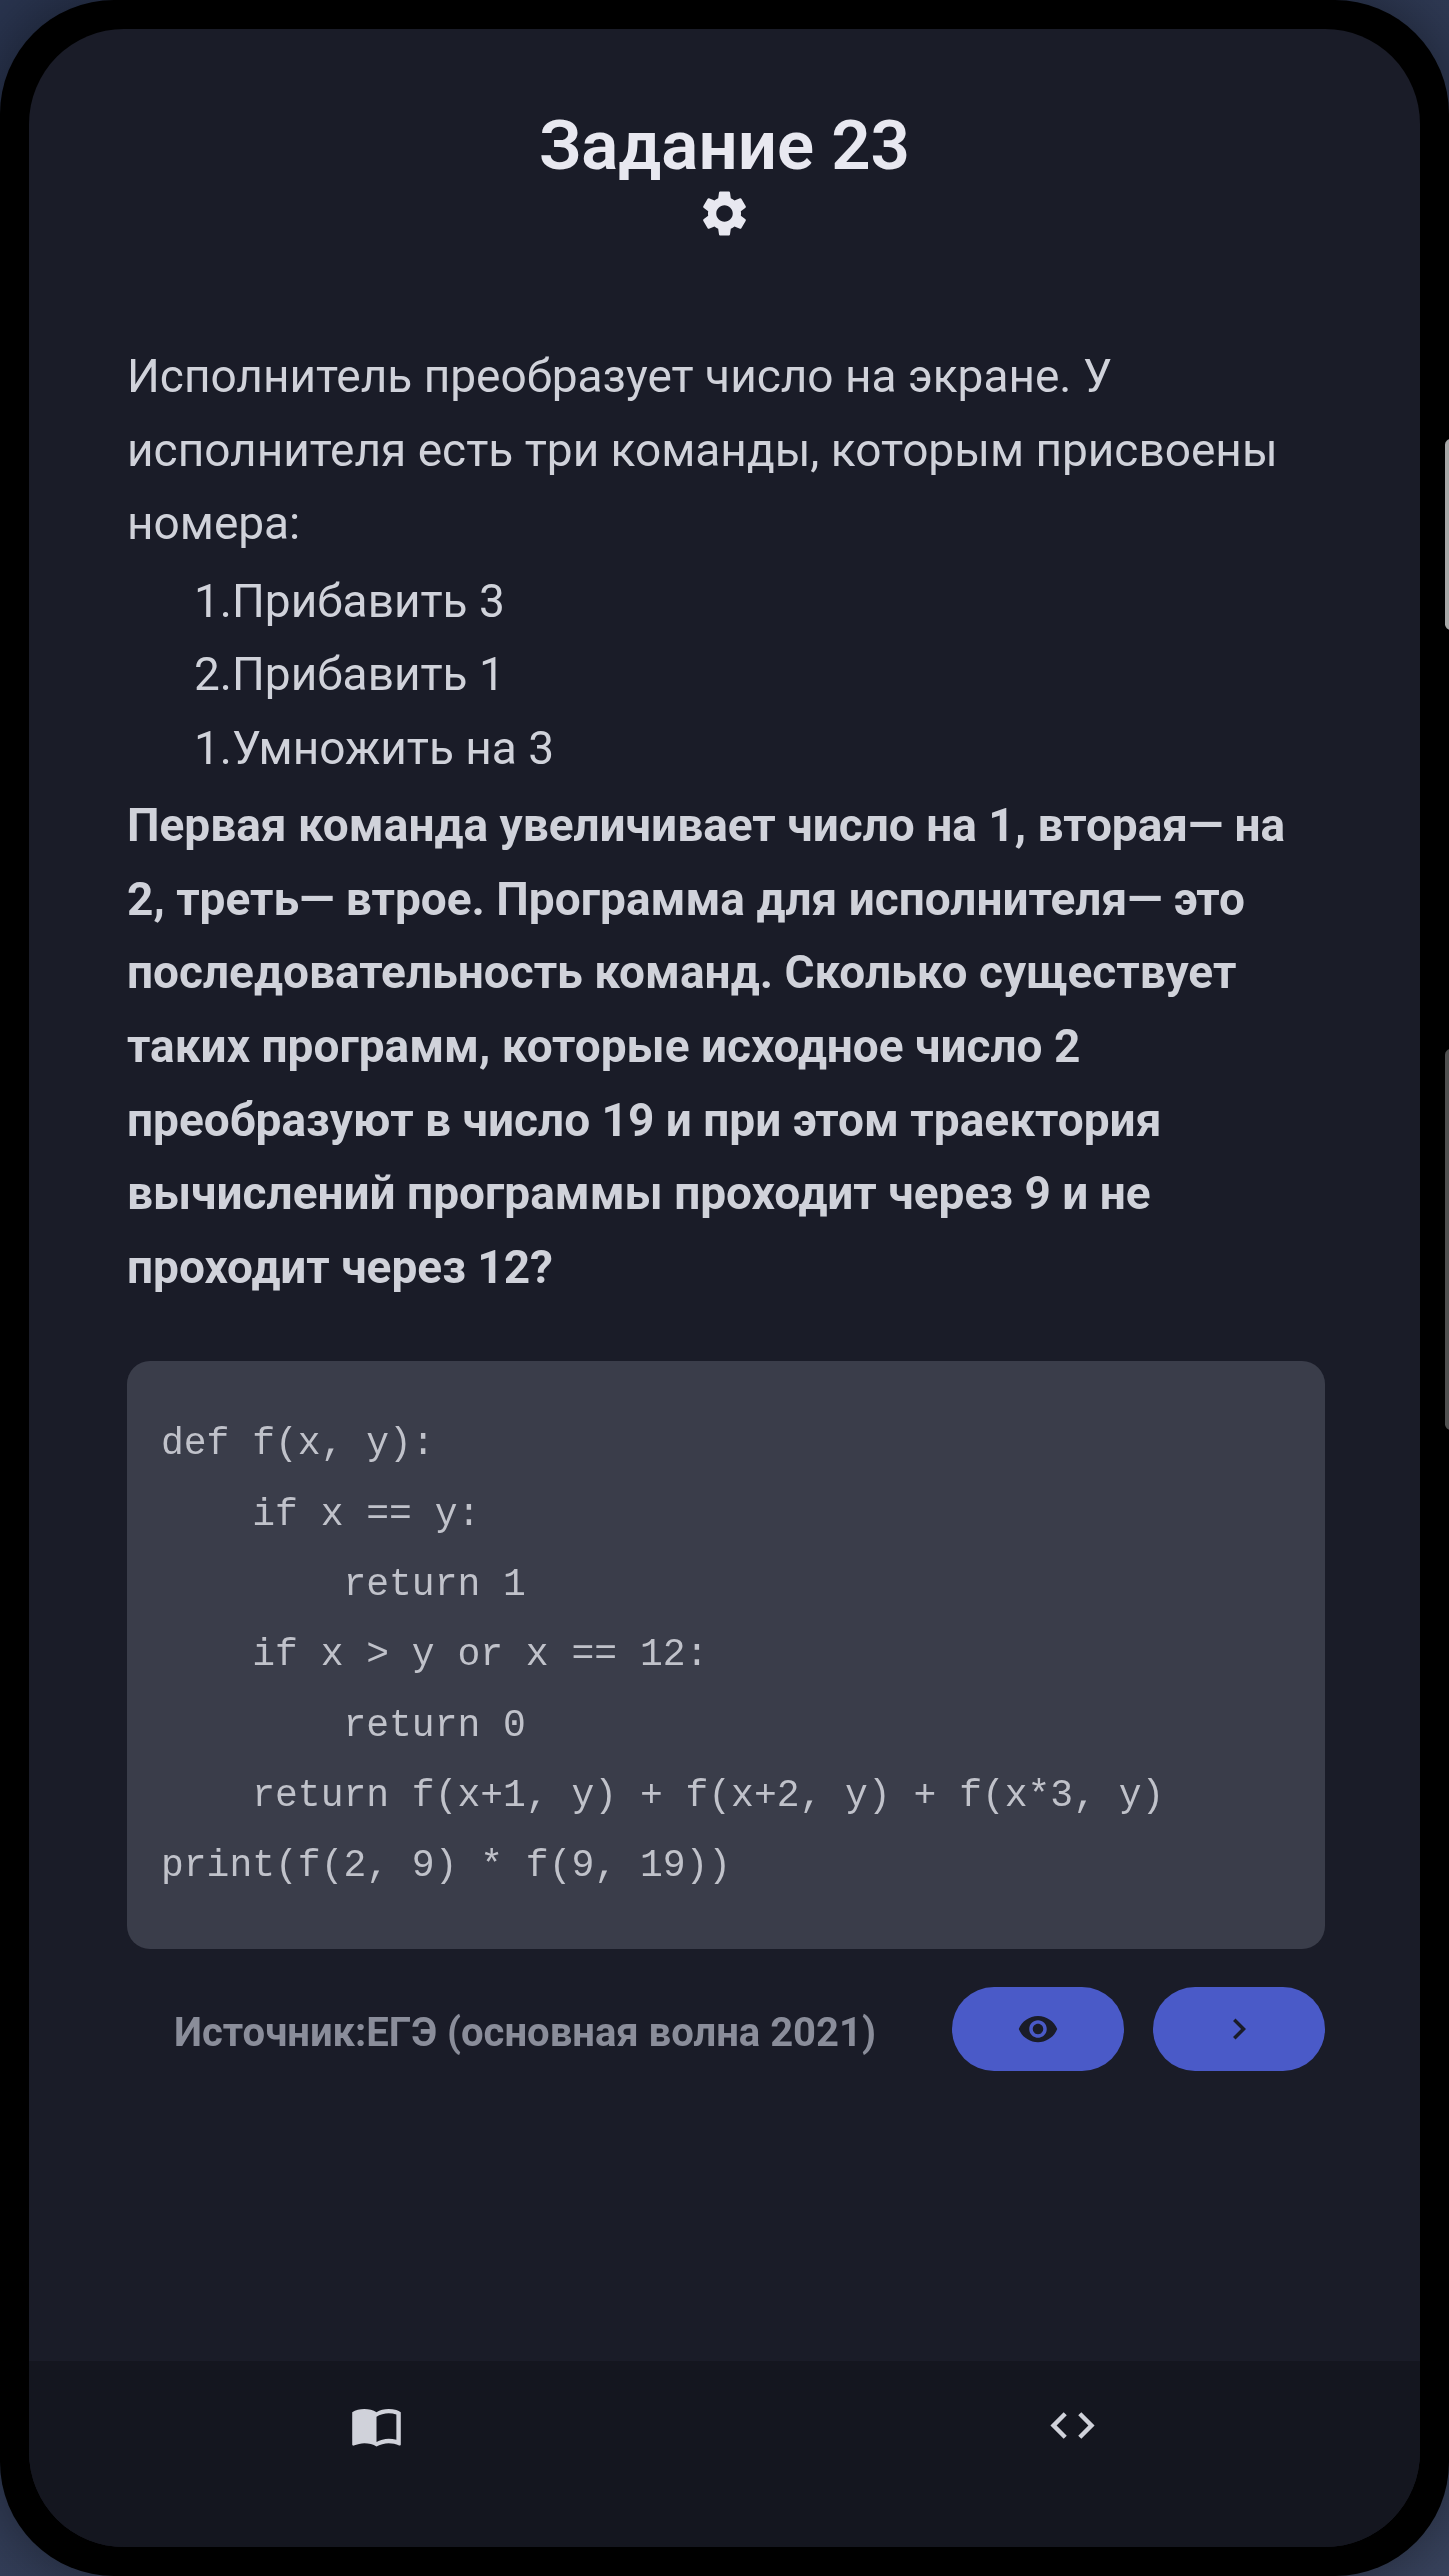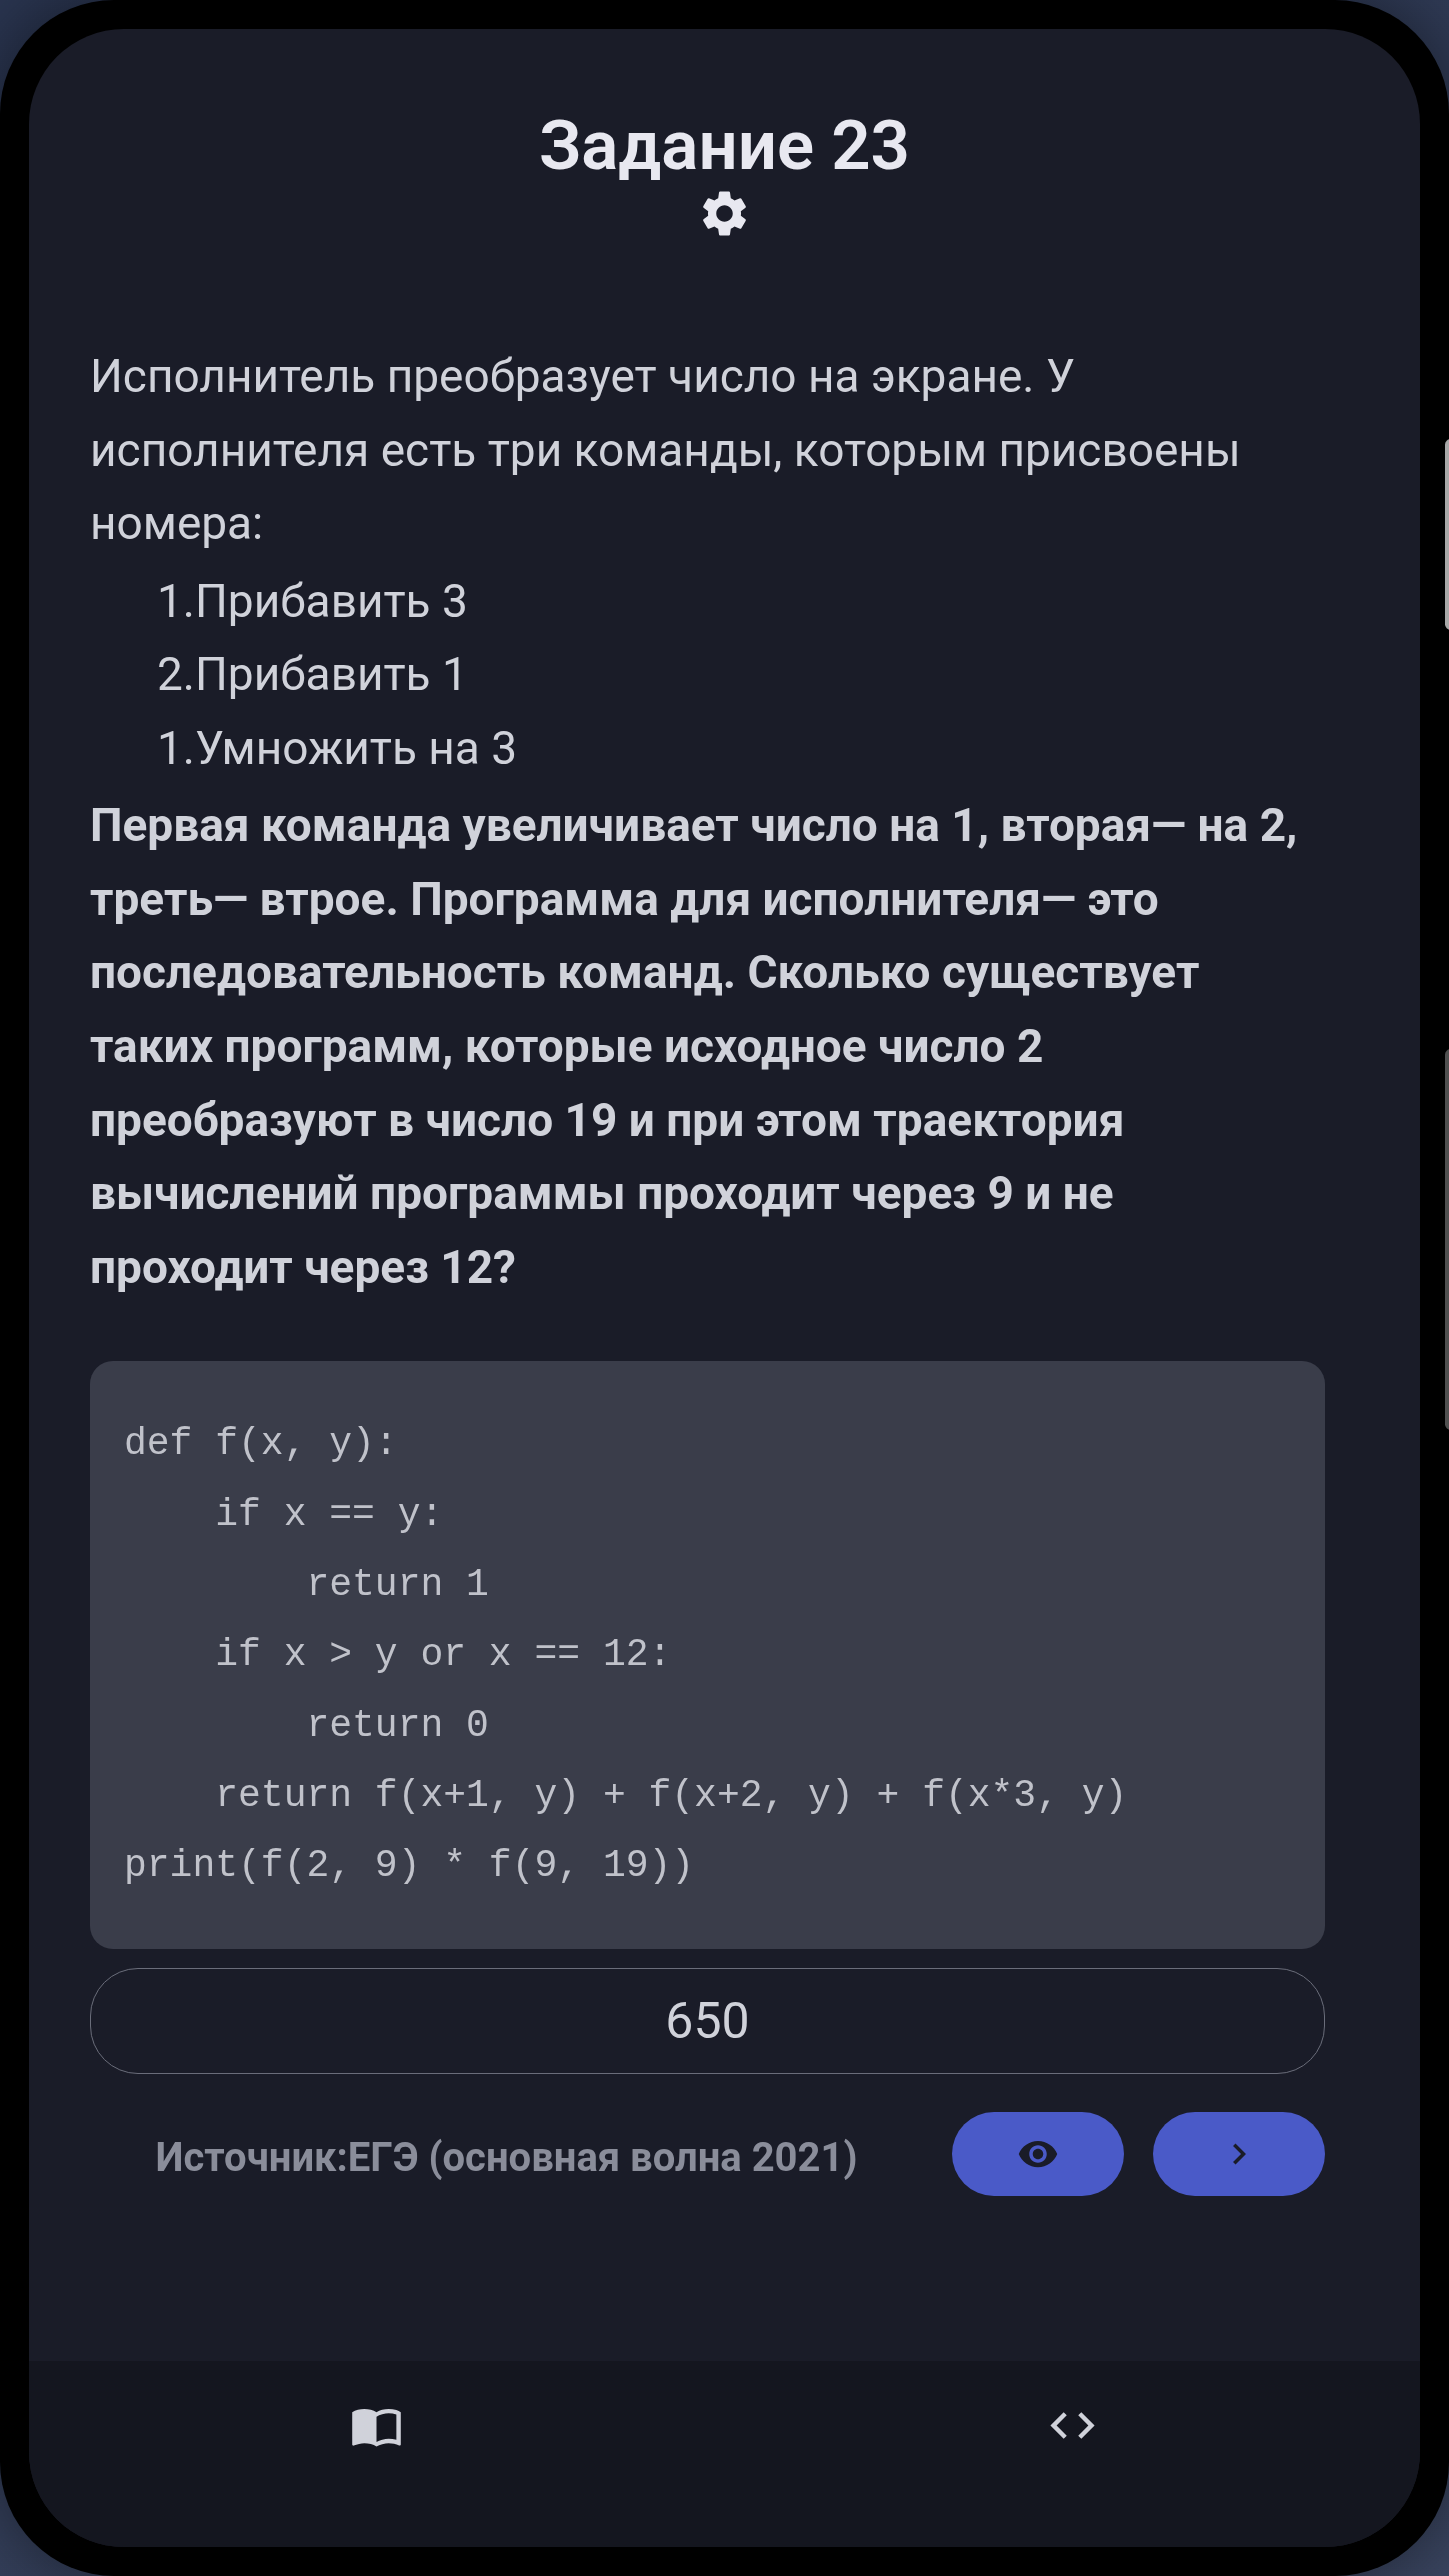--- a/index.html
+++ b/index.html
@@ -69,21 +69,21 @@
     color: #e8e8f0;
     cursor: pointer;
   }
   .gear-icon svg {
     width: 55px;
     height: 55px;
     fill: #e8e8f0;
   }
   .content {
     flex: 1;
-    padding: 57px 95px 29px 61px;
+    padding: 57px 95px 29px 98px;
     overflow-y: auto;
   }
   .problem-text {
     color: #d0d2da;
     font-size: 46px;
     line-height: 1.6;
   }
   .problem-intro {
     margin-bottom: 3.8px;
   }
@@ -209,21 +209,20 @@
       </div>
 
       <div class="code-block">def f(x, y):
     if x == y:
         return 1
     if x &gt; y or x == 12:
         return 0
     return f(x+1, y) + f(x+2, y) + f(x*3, y)
 print(f(2, 9) * f(9, 19))</div>
 
-      <input class="answer-input" type="text" value="650" style="">
 
       <div class="footer-row">
         <div class="source-text">
           <span>Источник:</span><span>ЕГЭ (основная волна 2021)</span>
         </div>
         <div class="action-buttons">
           <button class="pill-button">
             <svg viewBox="0 0 24 24">
               <path d="M12 4.5C7 4.5 2.73 7.61 1 12c1.73 4.39 6 7.5 11 7.5s9.27-3.11 11-7.5c-1.73-4.39-6-7.5-11-7.5zM12 17c-2.76 0-5-2.24-5-5s2.24-5 5-5 5 2.24 5 5-2.24 5-5 5zm0-8c-1.66 0-3 1.34-3 3s1.34 3 3 3 3-1.34 3-3-1.34-3-3-3z"></path>
             </svg>

